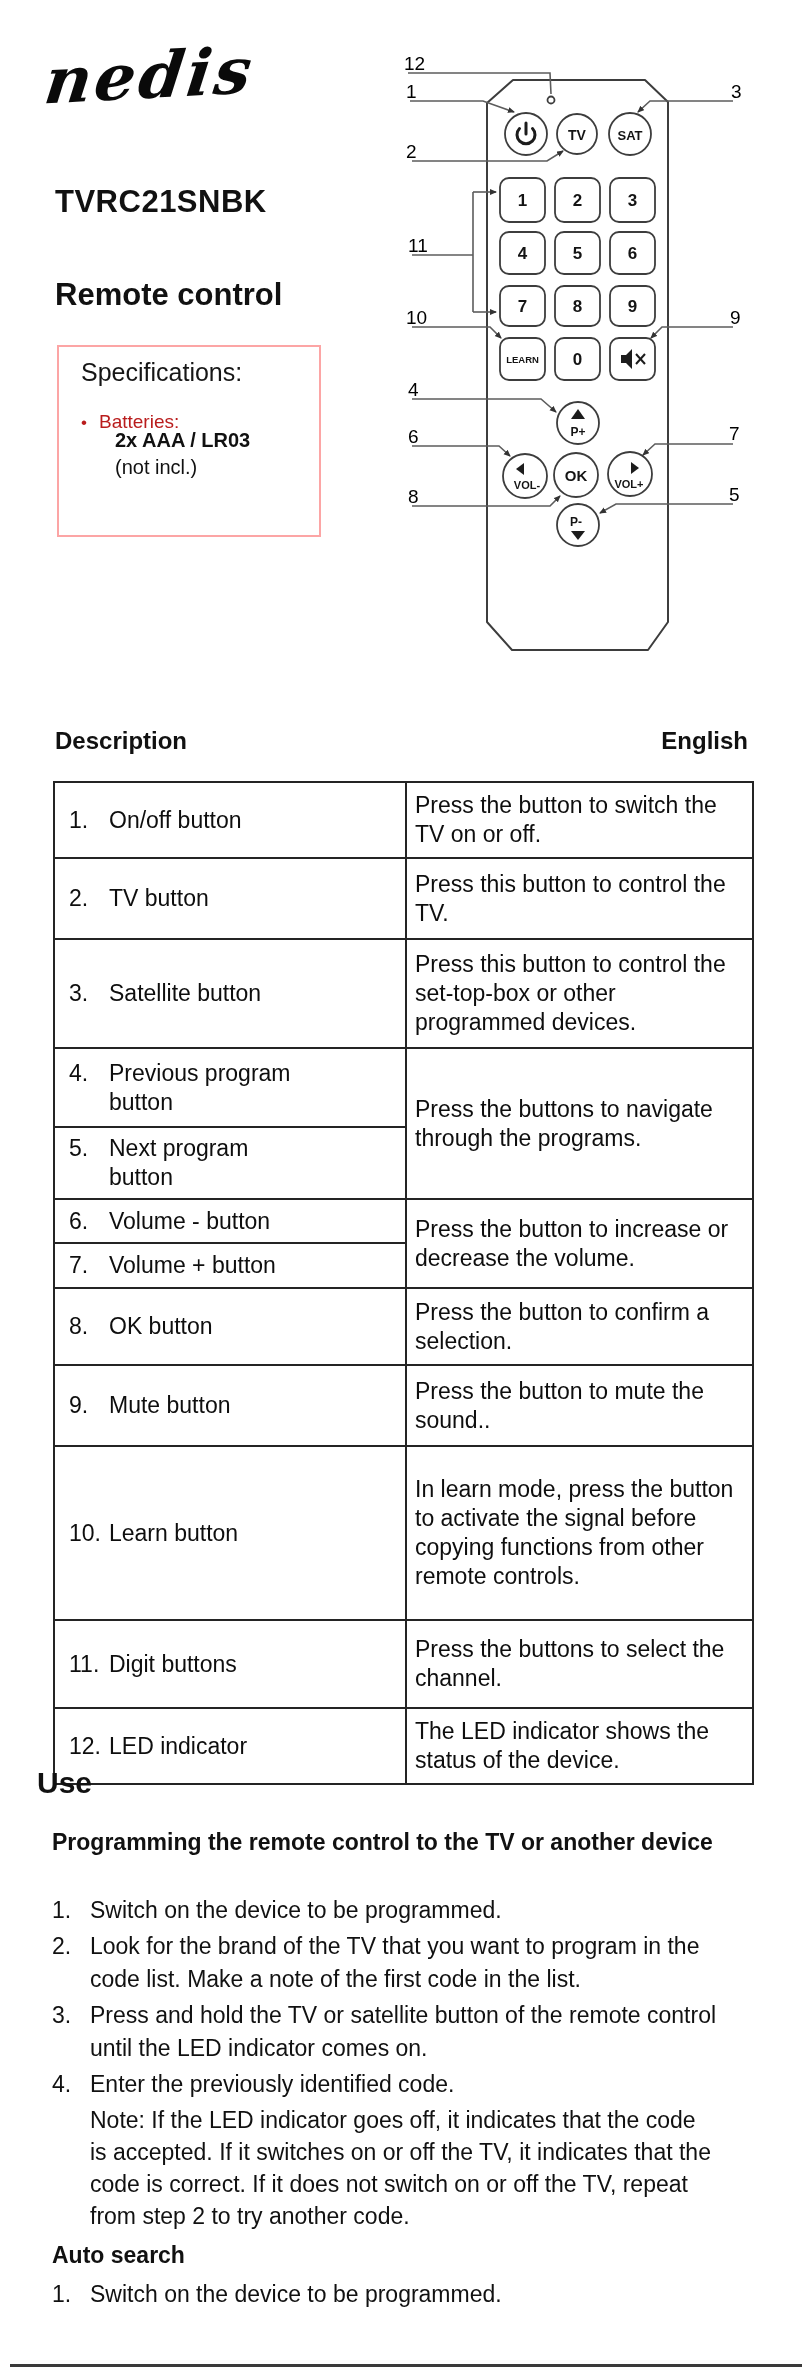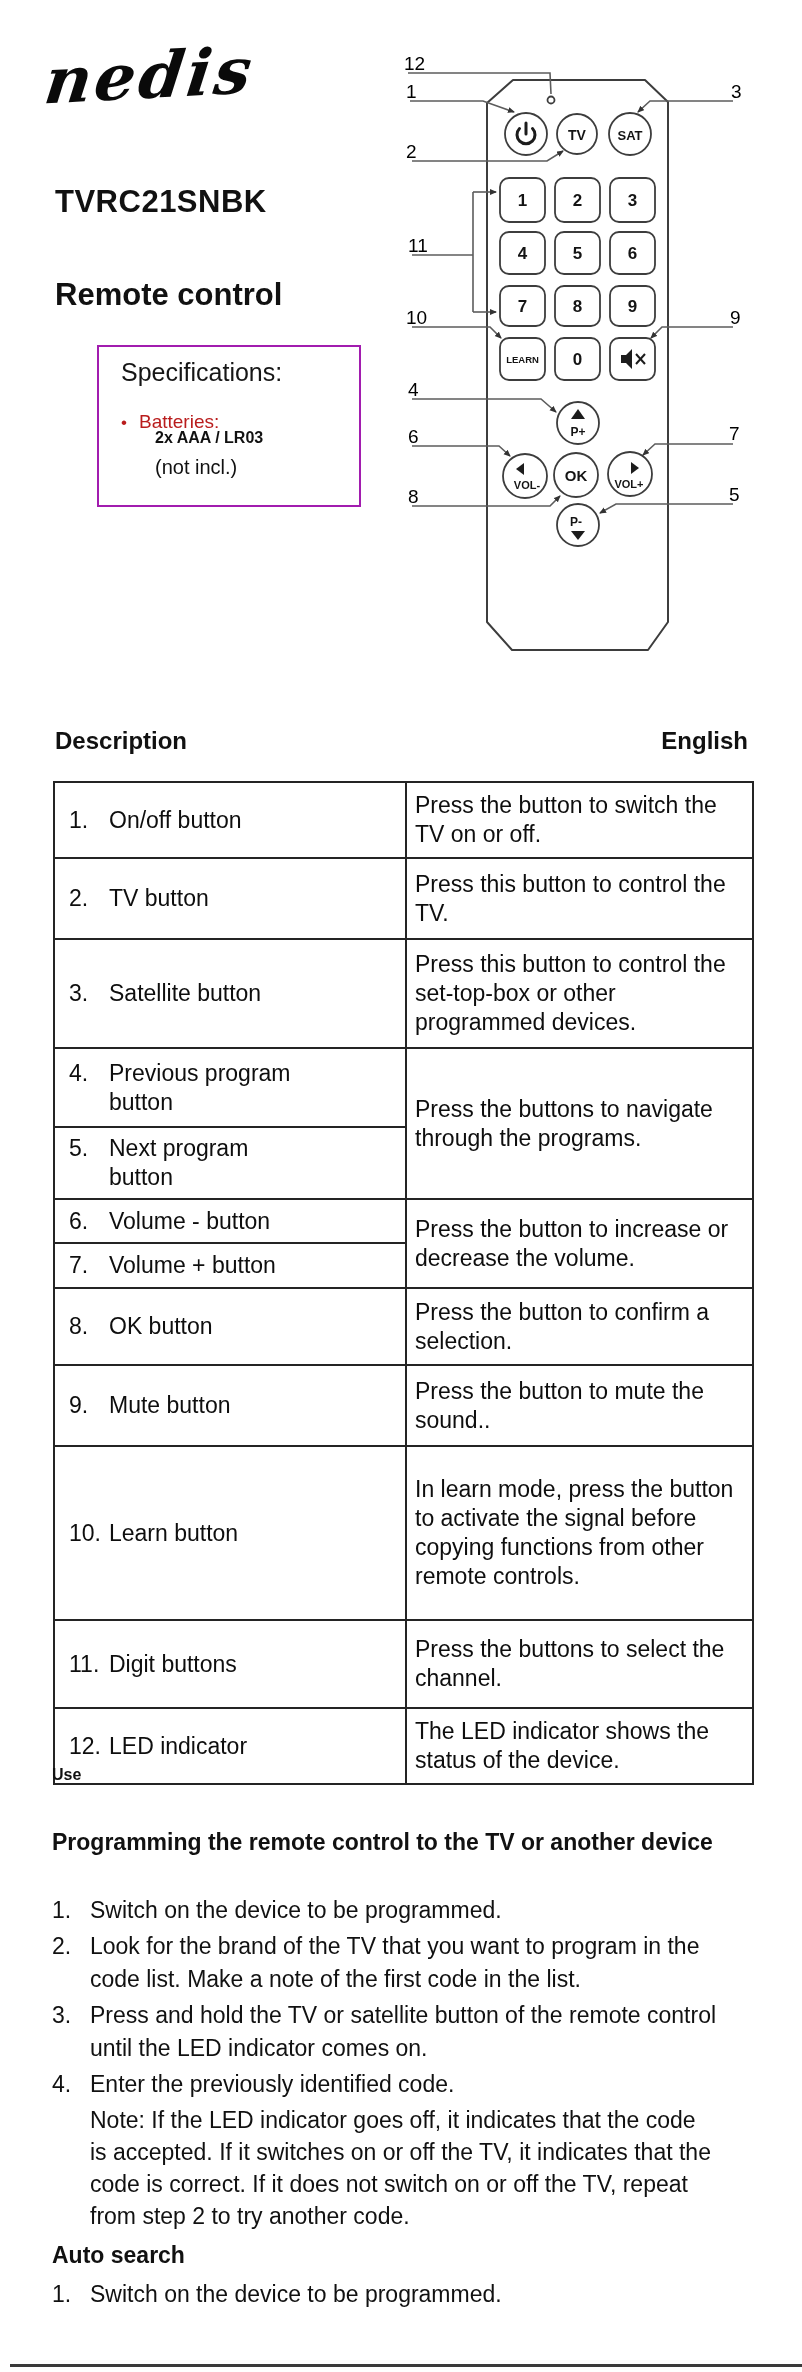--- a/index.html
+++ b/index.html
@@ -7,25 +7,25 @@
         font-family:"Liberation Sans",sans-serif;color:#111;}
   .abs{position:absolute;}
 
   
   .logo{left:46px;top:38px;font-family:"DejaVu Serif",serif;font-style:italic;font-weight:700;
         font-size:64px;letter-spacing:3px;transform:skewX(-10deg) rotate(-3deg);color:#0a0a0a;}
   .model{left:55px;top:184px;font-size:31px;font-weight:700;letter-spacing:0.5px;}
   .product{left:55px;top:241px;font-size:31px;font-weight:700;margin-top:36px;}
 
   
-  .spec-box{left:57px;top:345px;width:264px;height:162px;border:2px solid #a21caf;box-sizing:border-box;margin-left:40px;}
+  .spec-box{left:57px;top:345px;width:264px;height:192px;border:2px solid #fca5a5;box-sizing:border-box;}
   .spec-title{position:absolute;left:22px;top:11px;font-size:25px;font-weight:400;color:#161616;}
   .spec-bullet-row{position:absolute;left:22px;top:64px;font-size:19px;color:#b91c1c;}
   .spec-bullet-row .bullet{display:inline-block;width:18px;font-size:17px;}
-  .spec-b1{position:absolute;left:56px;top:82px;font-size:16px;font-weight:700;}
+  .spec-b1{position:absolute;left:56px;top:82px;font-size:20px;font-weight:700;}
   .spec-b2{position:absolute;left:56px;top:109px;font-size:20px;font-weight:400;}
 
   
   .remote-svg{left:380px;top:30px;}
 
   
   .desc-title{left:55px;top:727px;font-size:24px;font-weight:700;}
   .desc-lang{right:54px;top:727px;font-size:24px;font-weight:700;}
 
   
@@ -35,21 +35,21 @@
   td.cR{width:345px;margin-top:17px;}
   .cellL{display:flex;align-items:flex-start;padding:6px 6px 6px 14px;}
   .cellL .num{flex:0 0 40px;}
   .cellL .lbl{max-width:185px;}
   .cellR{padding:4px 6px 4px 8px;max-width:330px;}
   tr.h76{height:76px;} tr.h81{height:81px;} tr.h109{height:109px;} tr.h79{height:79px;}
   tr.h40{height:40px;} tr.h44{height:44px;} tr.h45{height:45px;} tr.h77{height:77px;}
   tr.h174{height:174px;} tr.h80{height:88px;}
 
   
-  .use-title{left:52px;top:1766px;font-size:16px;font-weight:700;}
+  .use-title{left:37px;top:1766px;font-size:30px;font-weight:700;}
   .prog-heading{left:52px;top:1826px;width:668px;font-size:23px;font-weight:700;line-height:32px;}
   .steps{left:52px;top:1894px;width:700px;font-size:23px;line-height:33px;}
   .step{display:flex;margin-bottom:3px;}
   .step .snum{flex:0 0 38px;}
   .step .stext{width:662px;}
   .note{margin-left:38px;width:624px;font-size:23px;line-height:32px;margin-top:1px;}
   .auto-title{left:52px;top:2242px;font-size:23px;font-weight:700;}
   .auto-steps{left:52px;top:2278px;width:700px;font-size:23px;line-height:33px;}
 
   .bottom-line{left:10px;top:2364px;width:792px;height:3px;background:#3a3a3a;}

